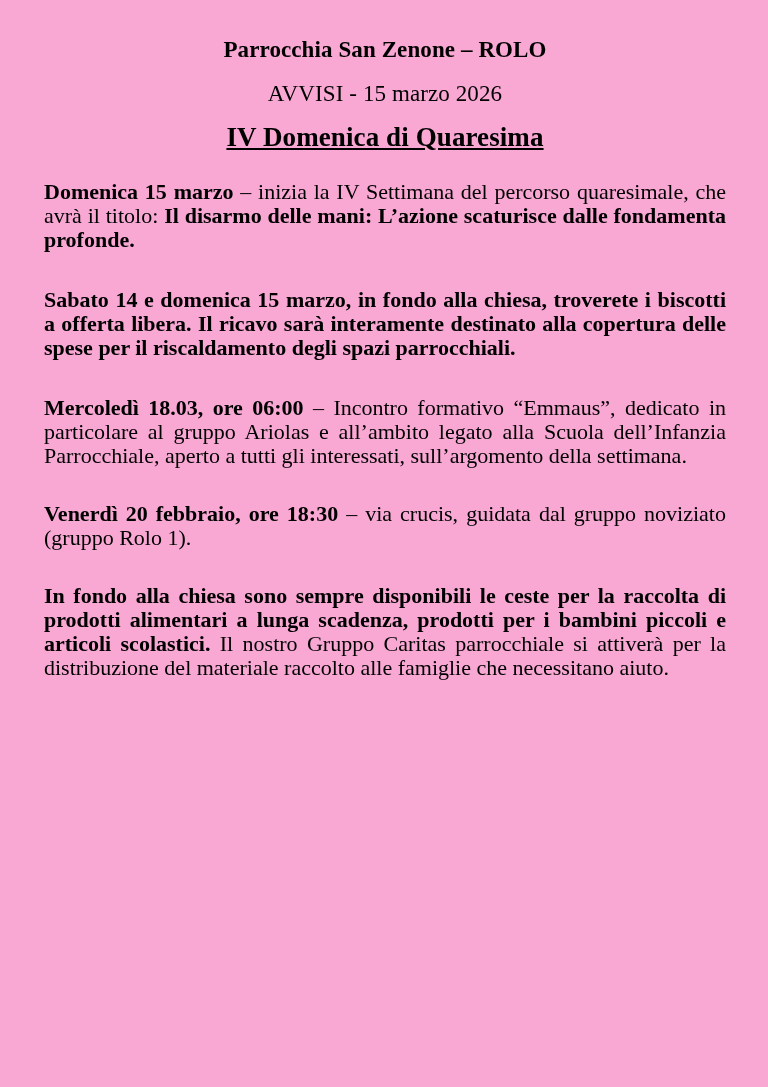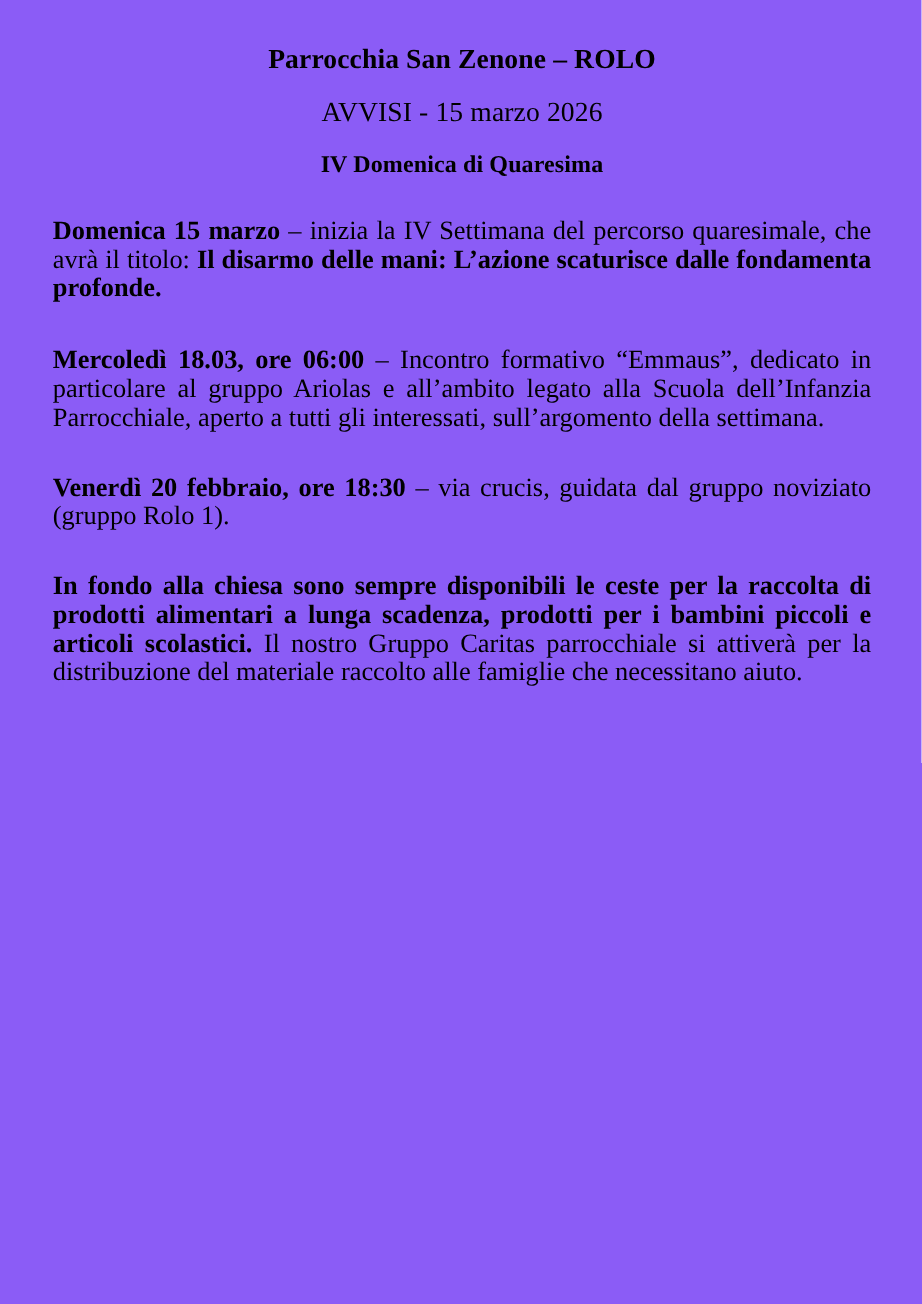--- a/index.html
+++ b/index.html
@@ -14,21 +14,21 @@
     font-family: "Liberation Serif", "DejaVu Serif", serif;
     color: #000000;
     -webkit-font-smoothing: antialiased;
   }
 
   .page {
     box-sizing: border-box;
     width: 768px;
     height: 1087px;
     padding: 28px 42px 0 44px;
-    background: #8b5cf6;
+    background: #f9a8d4;
     position: relative;
     overflow: hidden;
   }
 
   
   .heading-block {
     text-align: center;
     margin: 0 0 0 0;
   }
   .title-line-1 {
@@ -39,25 +39,26 @@
     white-space: nowrap;
   }
   .title-line-2 {
     font-size: 23px;
     font-weight: normal;
     line-height: 44px;
     letter-spacing: 0.1px;
     white-space: nowrap;
   }
   .title-line-3 {
-    font-size: 20px;
+    font-size: 27px;
     font-weight: bold;
     line-height: 42px;
     letter-spacing: 0.1px;
     white-space: nowrap;
+    text-decoration: underline;
   }
 
   
   .body-block {
     margin-top: 22px;
   }
   p.para {
     margin: 0 0 36px 0;
     font-size: 22px;
     line-height: 24px;
@@ -88,20 +89,23 @@
     <div class="title-line-2">AVVISI - 15 marzo 2026</div>
     <div class="title-line-3">IV Domenica di Quaresima</div>
   </div>
 
   <div class="body-block">
 
     <p class="para">
       <span class="b">Domenica 15 marzo</span><span class="n"> – inizia la IV Settimana del percorso quaresimale, che avrà il titolo: </span><span class="b">Il disarmo delle mani: L’azione scaturisce dalle fondamenta profonde.</span>
     </p>
 
+    <p class="para">
+      <span class="b">Sabato 14 e domenica 15 marzo, in fondo alla chiesa, troverete i biscotti a offerta libera. Il ricavo sarà interamente destinato alla copertura delle spese per il riscaldamento degli spazi parrocchiali.</span>
+    </p>
 
     <p class="para tight">
       <span class="b">Mercoledì 18.03, ore 06:00</span><span class="n"> – Incontro formativo “Emmaus”, dedicato in particolare al gruppo Ariolas e all’ambito legato alla Scuola dell’Infanzia Parrocchiale, aperto a tutti gli interessati, sull’argomento della settimana.</span>
     </p>
 
 
     <p class="para tight">
       <span class="b">Venerdì 20 febbraio, ore 18:30</span><span class="n"> – via crucis, guidata dal gruppo noviziato (gruppo Rolo 1).</span>
     </p>
 

